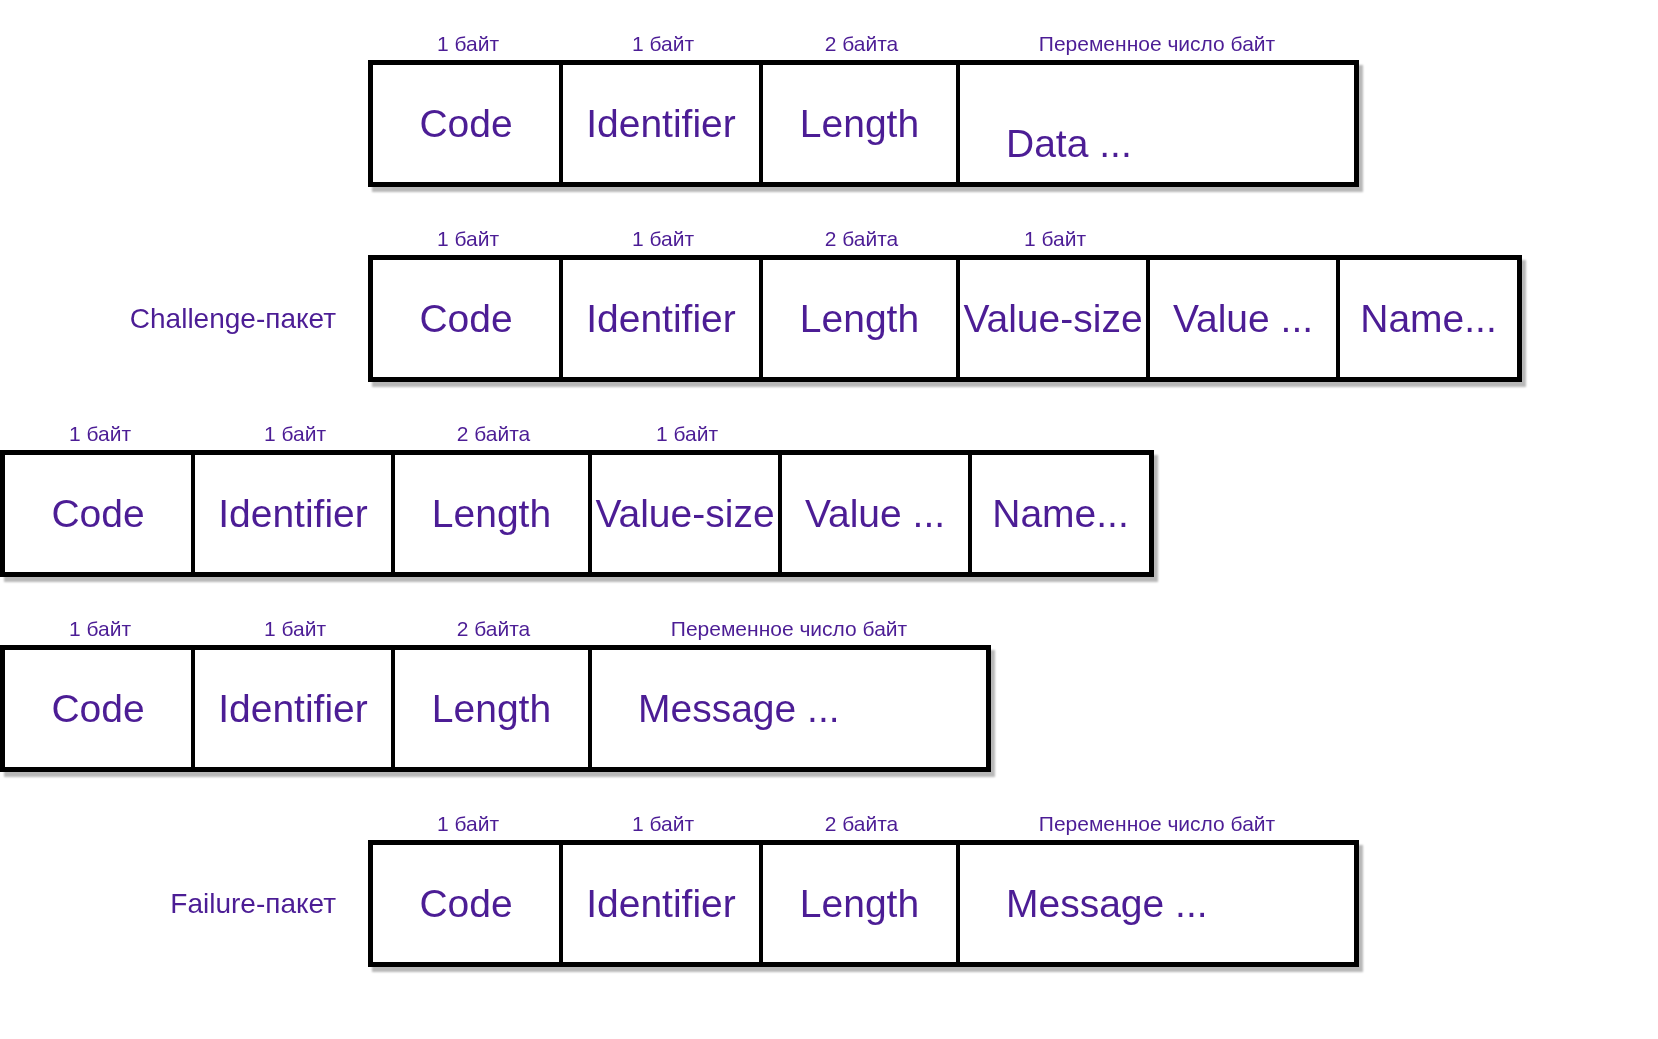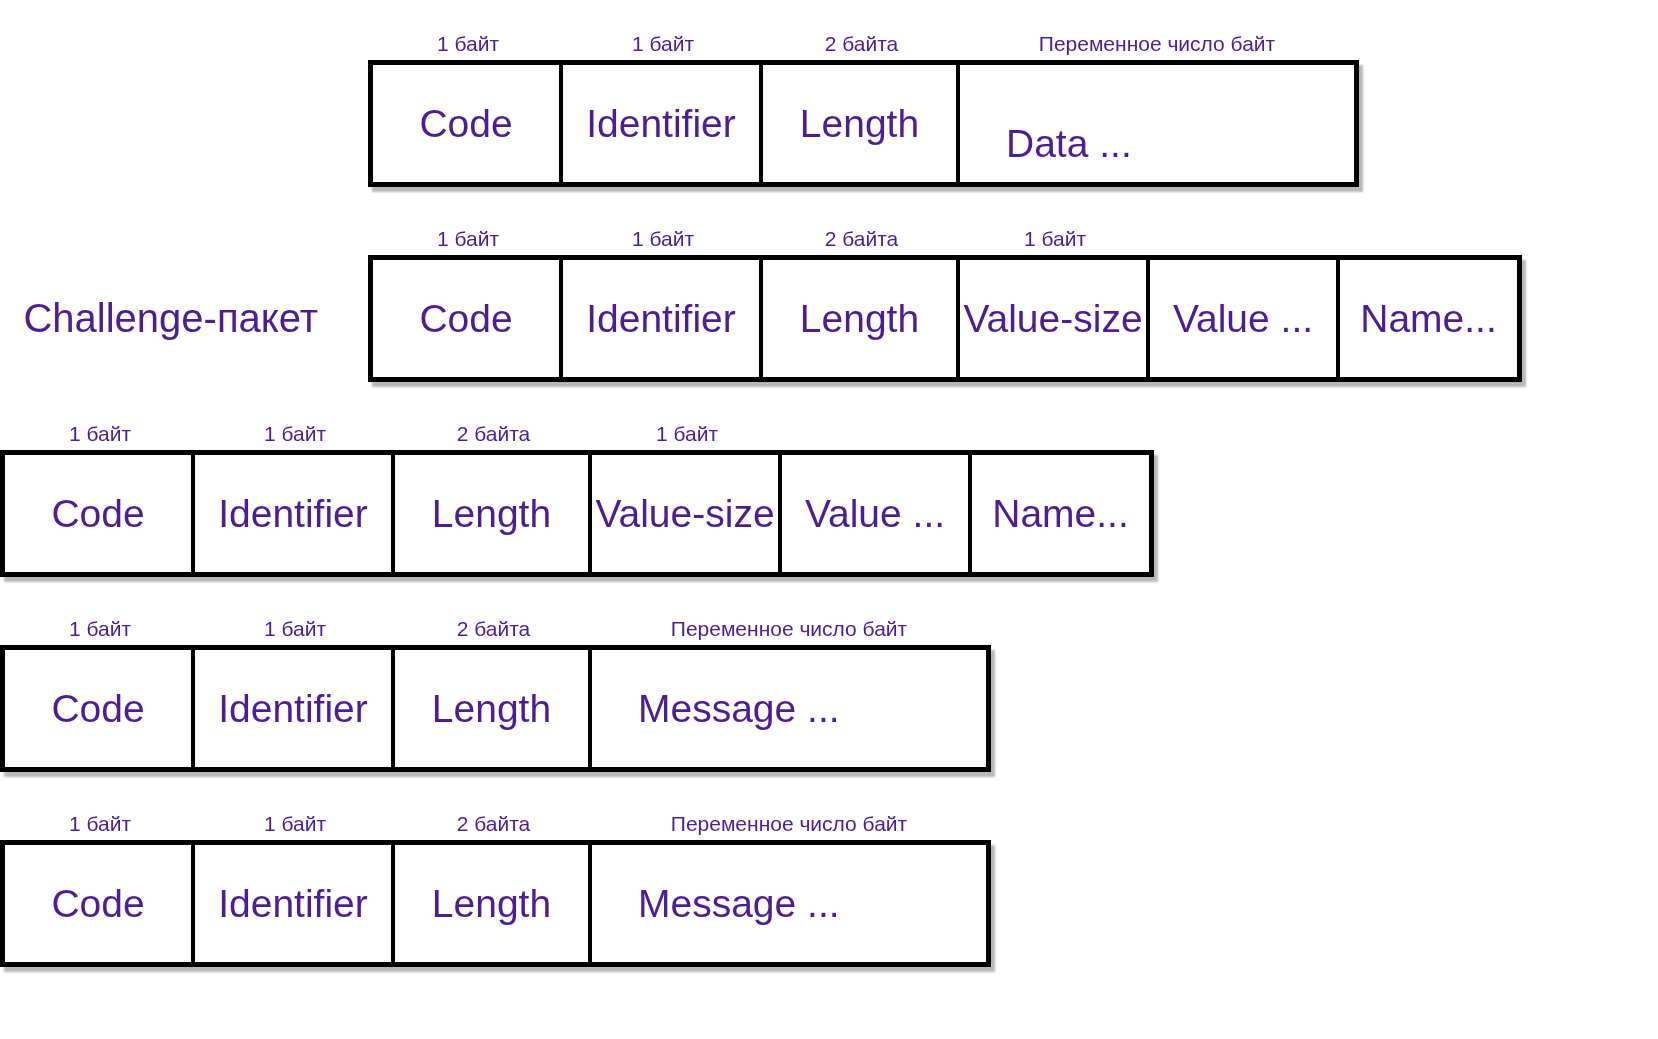--- a/index.html
+++ b/index.html
@@ -25,23 +25,23 @@
     display: flex;
     align-items: flex-end;
     margin-bottom: 38px;
   }
   .row-label {
     width: 368px;
     height: 127px;
     display: flex;
     align-items: center;
     justify-content: flex-end;
-    padding-right: 50px;
+    padding-right: 32px;
     box-sizing: border-box;
-    font-size: 40px;
+    font-size: 28px;
     letter-spacing: 0px;
     white-space: nowrap;
   }
   .packet-struct {
     display: flex;
     flex-direction: column;
   }
   .size-row {
     display: flex;
     padding-left: 5px;
@@ -155,20 +155,21 @@
           </div>
           <div class="box-row">
             <div class="field-cell" style="width: 190px;">Code</div>
             <div class="field-cell" style="width: 200px;">Identifier</div>
             <div class="field-cell" style="width: 197px;">Length</div>
             <div class="field-cell wide" style="width: 394px;">Message ...</div>
           </div>
         </div>
       </div>
       <div class="packet-row">
+        <div class="row-label">Failure-пакет</div>
         <div class="packet-struct">
           <div class="size-row">
             <div class="size-label" style="width: 190px;">1 байт</div>
             <div class="size-label" style="width: 200px;">1 байт</div>
             <div class="size-label" style="width: 197px;">2 байта</div>
             <div class="size-label" style="width: 394px;">Переменное число байт</div>
           </div>
           <div class="box-row">
             <div class="field-cell" style="width: 190px;">Code</div>
             <div class="field-cell" style="width: 200px;">Identifier</div>

